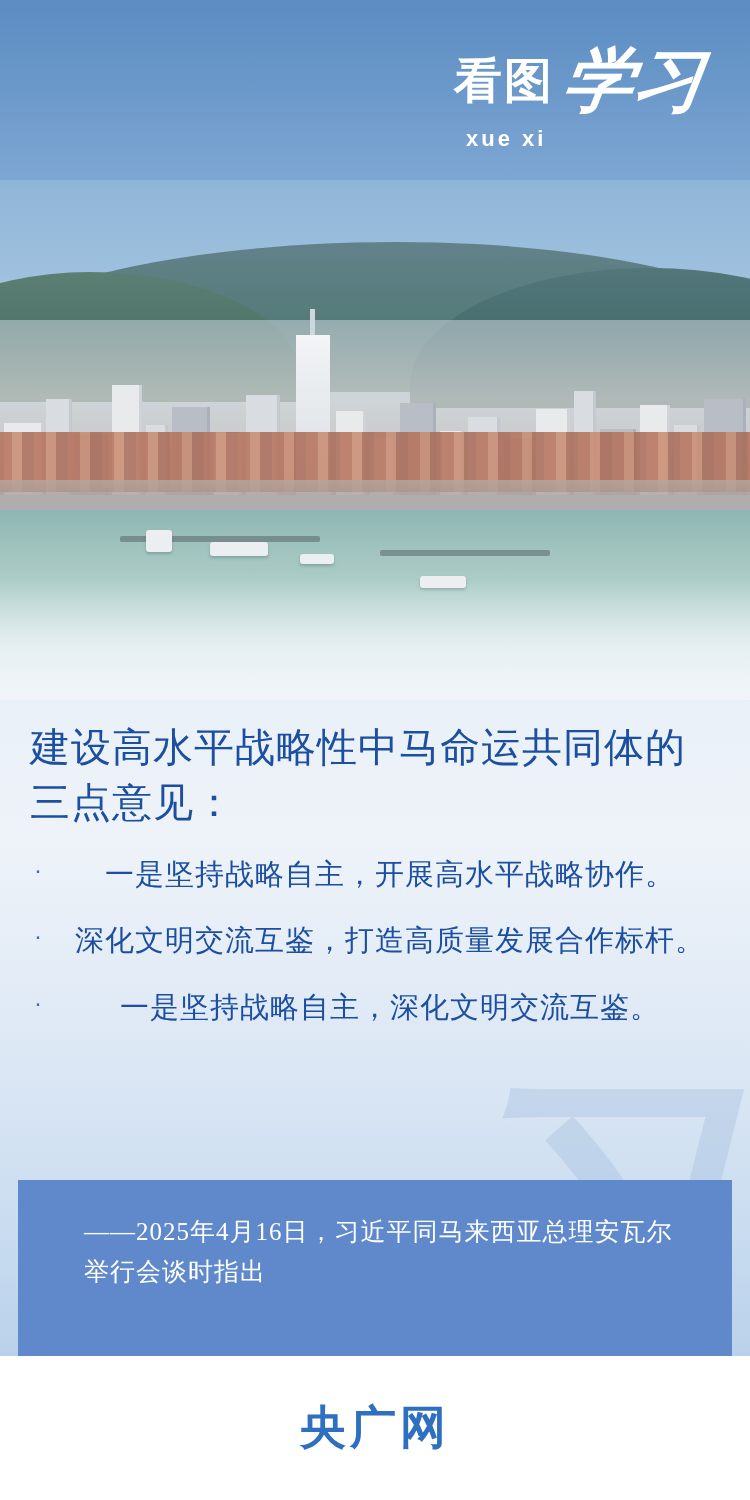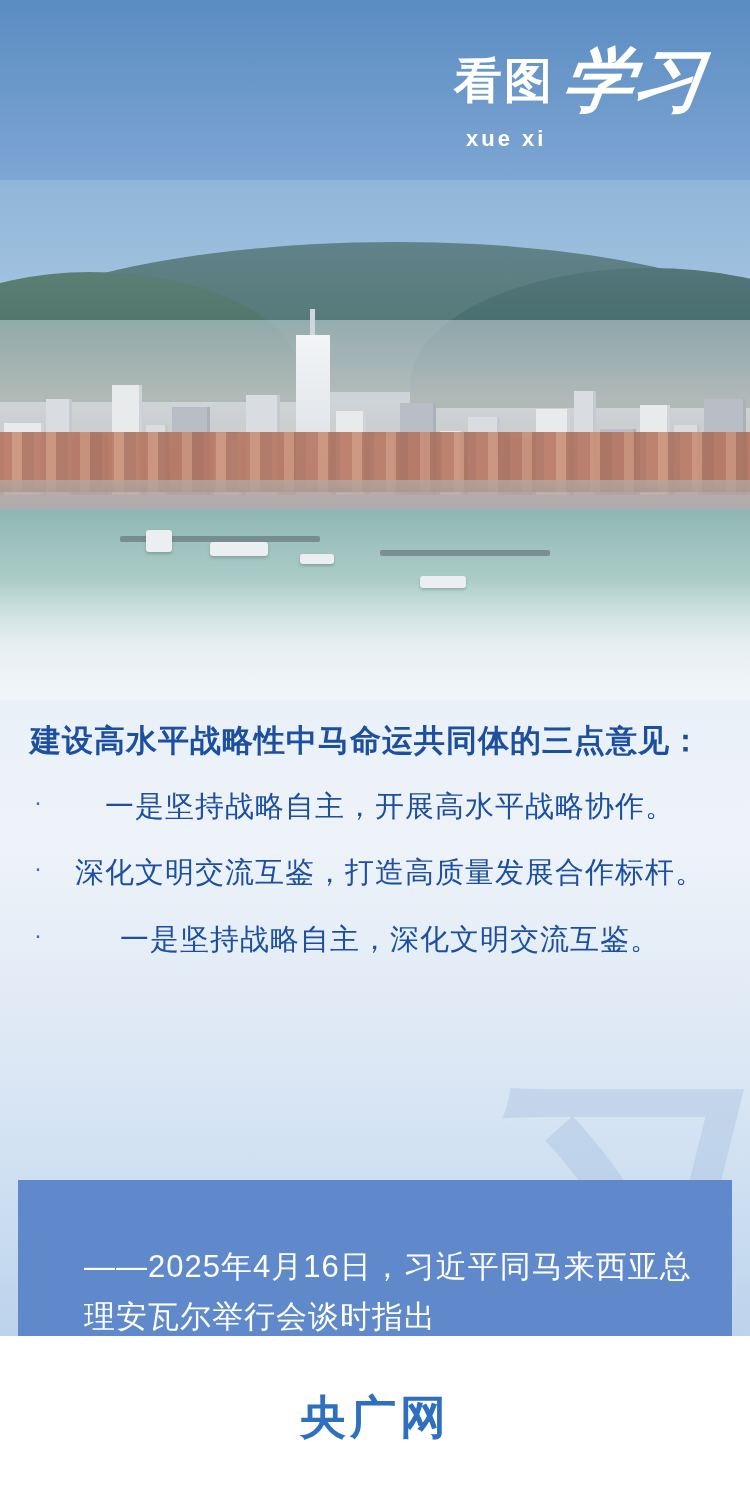--- a/index.html
+++ b/index.html
@@ -180,22 +180,22 @@
   }
 
   
   .content {
     position: absolute;
     left: 0; right: 0;
     top: 690px;
   }
   .headline {
     color: #1d4fa0;
-    font-size: 31px;
-    font-weight: bold;
+    font-size: 40px;
+    font-weight: normal;
     letter-spacing: 1px;
     padding: 30px 30px 0 30px;
   }
   .points {
     margin: 0;
     padding: 26px 30px 0 34px;
     list-style: none;
   }
   .point {
     display: flex;
@@ -225,32 +225,33 @@
     right: 18px;
     top: 1180px;
     height: 180px;
     background: #5f89cb;
     color: #ffffff;
   }
   .source-text {
     position: absolute;
     left: 66px;
     right: 40px;
-    top: 62px;
-    font-size: 31px;
+    top: 32px;
+    font-size: 25px;
     line-height: 1.6;
     letter-spacing: 1px;
+    font-family: Liberation Serif, serif;
   }
 
   
   .footer {
     position: absolute;
     left: 0; right: 0;
     bottom: 0;
-    height: 164px;
+    height: 144px;
     background: #ffffff;
     display: flex;
     align-items: center;
     justify-content: center;
   }
   .logo {
     font-size: 46px;
     font-weight: bold;
     color: #2f6fc0;
     letter-spacing: 4px;

